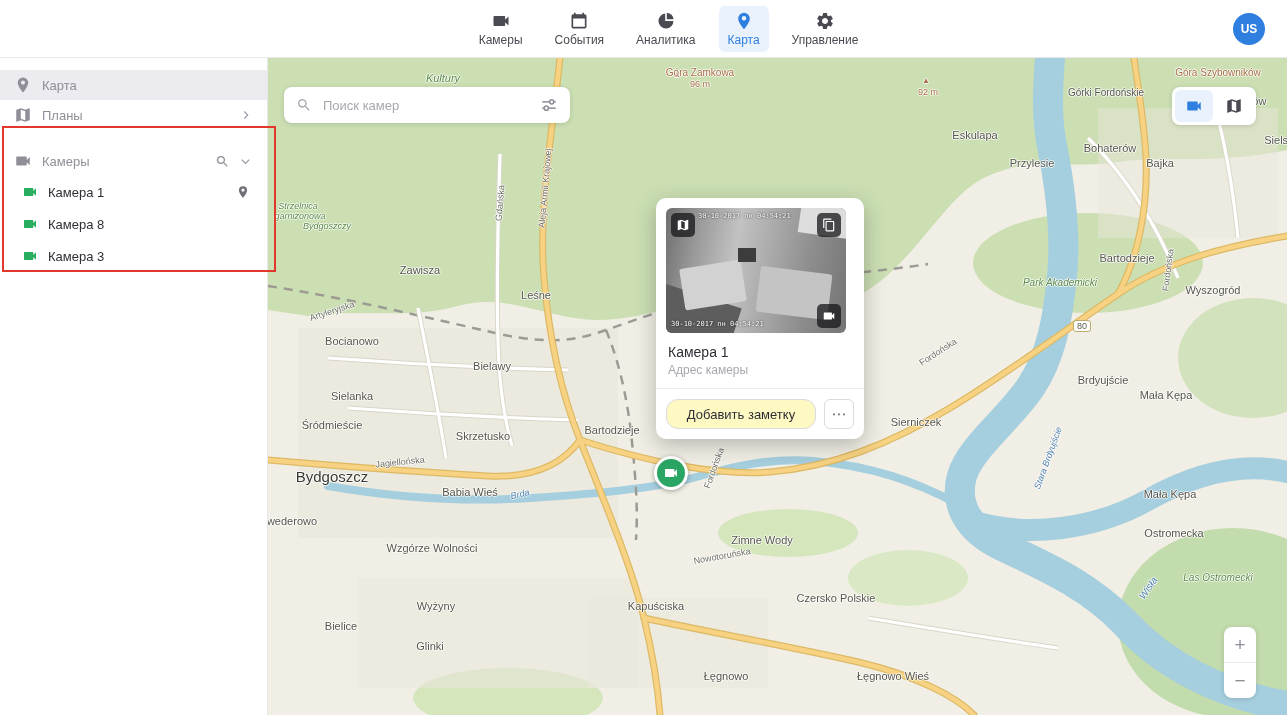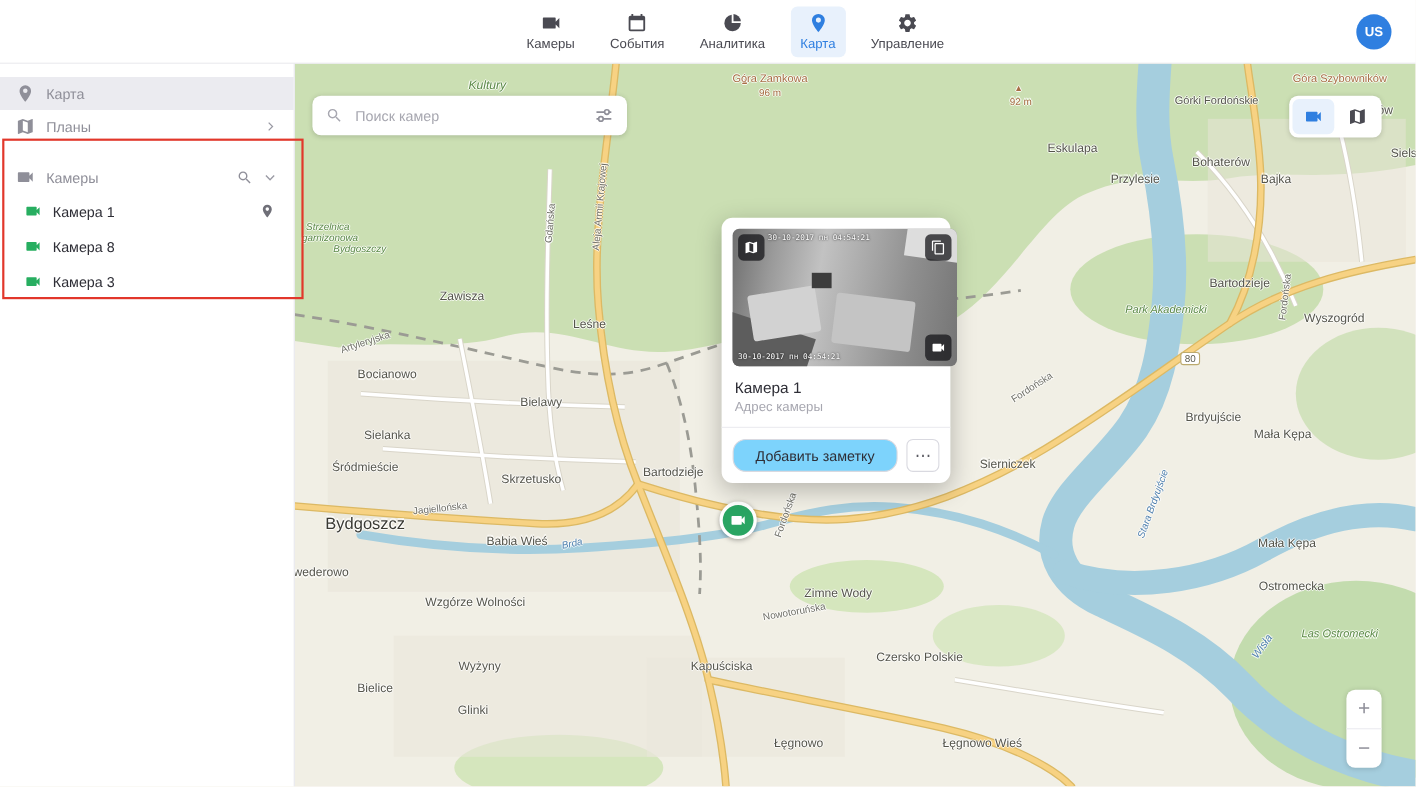--- a/index.html
+++ b/index.html
@@ -62,41 +62,41 @@
   .zoom-btn{width:32px;height:35px;display:flex;align-items:center;justify-content:center;font-size:19px;color:#8f8f99;cursor:pointer}
   .zoom-btn + .zoom-btn{border-top:1px solid #ececf0}
 
   .marker{position:absolute;width:34px;height:34px;border-radius:50%;background:#2aa563;border:3px solid #fff;box-sizing:border-box;
           box-shadow:0 1px 5px rgba(0,0,0,.35);display:flex;align-items:center;justify-content:center;z-index:4;cursor:pointer}
   .marker svg{width:16px;height:16px;fill:#fff}
 
   
   .popup{position:absolute;left:388px;top:140px;width:208px;background:#fff;border-radius:10px;
          box-shadow:0 6px 22px rgba(0,0,0,.25);z-index:6;padding:10px;box-sizing:border-box}
-  .cctv{position:relative;width:204px;height:125px;border-radius:6px;overflow:hidden;
+  .cctv{position:relative;width:180px;height:125px;border-radius:6px;overflow:hidden;
         background:linear-gradient(100deg,#6e6e6e 0%,#9a9a9a 18%,#c2c2c2 38%,#ababab 55%,#8f8f8f 75%,#747474 100%)}
   .cctv .shape{position:absolute}
   .sh1{left:16px;top:56px;width:62px;height:42px;background:#d2d2d2;transform:rotate(-9deg);border-radius:3px}
   .sh2{left:92px;top:62px;width:72px;height:46px;background:#c4c4c4;transform:rotate(7deg);border-radius:3px}
   .sh3{left:72px;top:40px;width:18px;height:14px;background:#3c3c3c}
   .sh4{right:-8px;top:-8px;width:54px;height:36px;background:#e6e6e6;transform:rotate(8deg);opacity:.9}
   .sh5{left:-22px;bottom:-24px;width:90px;height:64px;background:#5d5d5d;transform:rotate(18deg)}
   .cctv .ts{position:absolute;color:#fff;font-size:7px;font-family:"DejaVu Sans Mono",monospace;text-shadow:0 0 2px #000;z-index:3}
   .ts-top{top:4px;left:32px}
   .ts-bottom{bottom:5px;left:5px}
   .ovl{position:absolute;width:24px;height:24px;border-radius:5px;background:rgba(22,22,26,.75);display:flex;align-items:center;justify-content:center;cursor:pointer;z-index:4}
   .ovl svg{width:14px;height:14px;fill:#fff}
   .ovl-map{left:5px;top:5px}
   .ovl-copy{right:5px;top:5px}
   .ovl-cam{right:5px;bottom:5px}
   .popup-title{font-size:14px;color:#2e2e36;margin:11px 2px 3px}
   .popup-sub{font-size:12px;color:#a7a7b0;margin:0 2px 11px}
   .popup-divider{border-top:1px solid #ececf0;margin:0 -10px 10px}
   .popup-actions{display:flex;gap:8px;align-items:center}
-  .note-btn{flex:1;height:30px;border:1px solid #d9d9e0;border-radius:12px;background:#7dd3fc;font-size:13px;color:#2e2e36;cursor:pointer;font-family:"Liberation Sans",sans-serif}
+  .note-btn{flex:1;height:30px;border:1px solid #d9d9e0;border-radius:12px;background:#fef9c3;font-size:13px;color:#2e2e36;cursor:pointer;font-family:"Liberation Sans",sans-serif}
   .more-btn{width:30px;height:30px;border:1px solid #d9d9e0;border-radius:6px;background:#fff;color:#5a5a62;font-size:15px;cursor:pointer;display:flex;align-items:center;justify-content:center}
 </style>
 </head>
 <body>
 
 <header class="topbar">
   <nav class="tabs">
     <div class="tab">
       <span>
           <svg viewBox="0 0 24 24">

